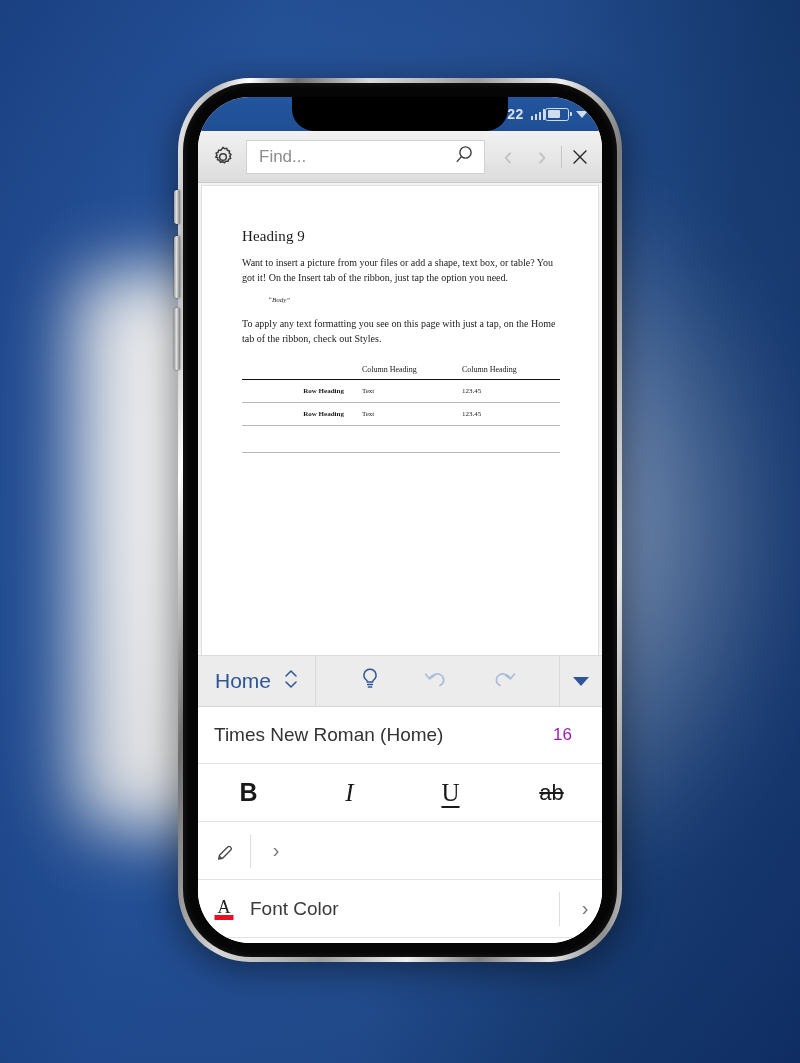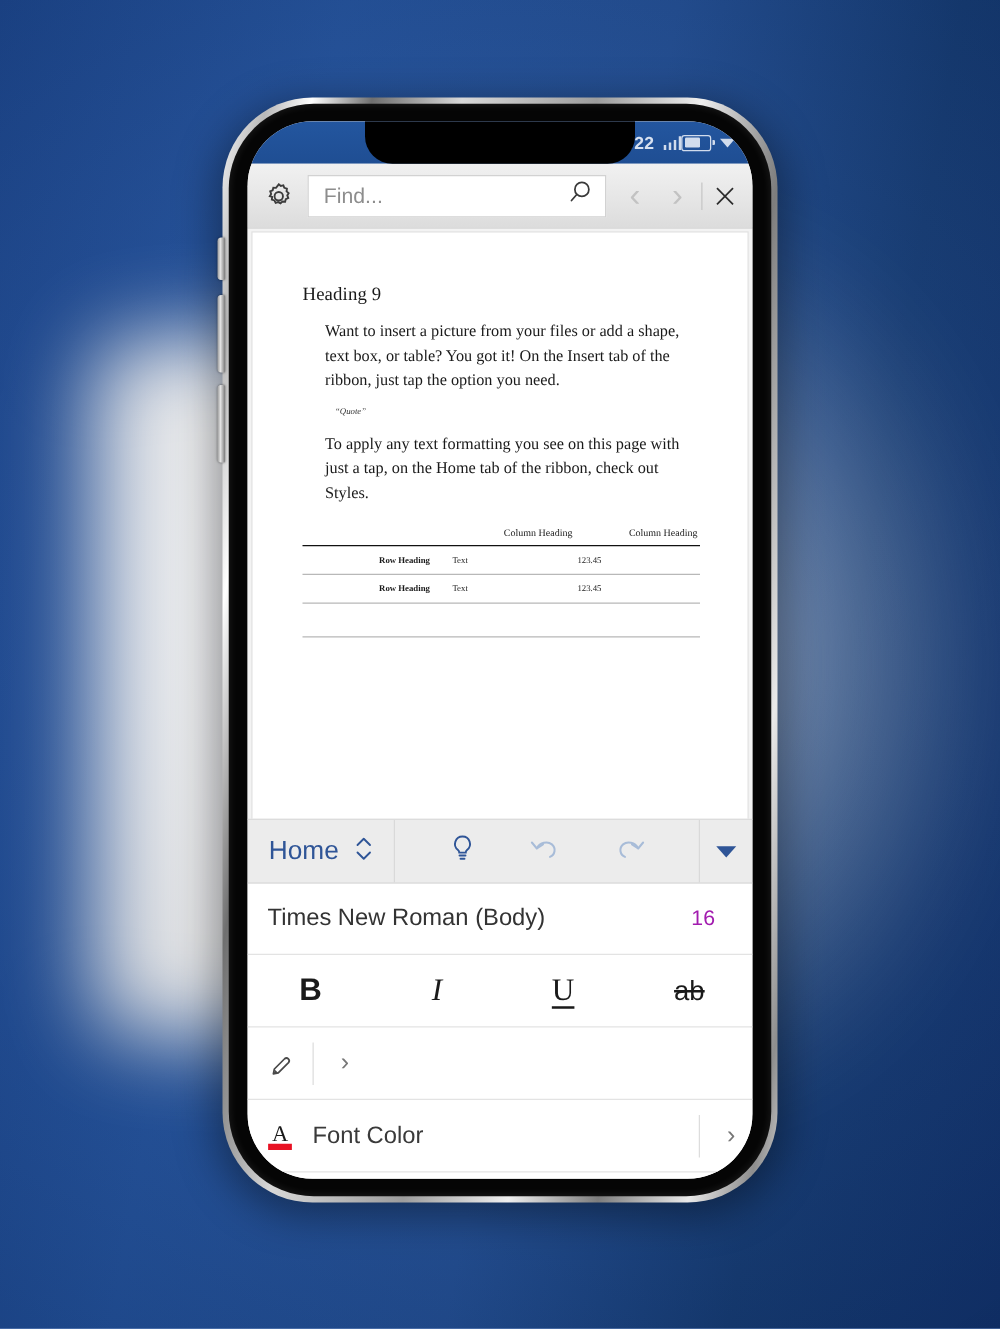--- a/index.html
+++ b/index.html
@@ -280,41 +280,41 @@
     color: #1a1a1a;
     font-family: "Liberation Serif", "DejaVu Serif", serif;
   }
   .doc-h2 {
     font-size: 15px;
     font-weight: 400;
     margin: 0 0 10px 0;
     letter-spacing: 0.1px;
   }
   .doc-p {
-    font-size: 13px;
+    font-size: 10px;
     line-height: 1.5;
-    margin: 0 0 11px 18px;
+    margin: 0 0 11px 0;
     text-align: left;
   }
   .doc-quote {
     font-size: 7px;
     font-style: italic;
     margin: 0 0 12px 26px;
     color: #333;
   }
   .doc-table {
     width: 100%;
     border-collapse: collapse;
     margin-top: 16px;
     font-size: 7px;
   }
   .doc-table th {
     font-weight: 400;
     font-size: 8px;
-    text-align: right;
+    text-align: left;
     padding: 3px 2px 5px 2px;
     margin-top: 43px;
   }
   .doc-table th.th-blank { width: 33%; }
   .doc-table th.th-col { width: 28%; }
   .doc-table tr.head-row th { border-bottom: 1.6px solid #111; }
   .doc-table td {
     padding: 7px 2px 7px 2px;
     border-bottom: 1px solid #b8b8b8;
   }
@@ -522,21 +522,21 @@
             <line x1="19" y1="5" x2="5" y2="19"></line>
           </svg>
         </div>
       </div>
 
       <div class="doc-area">
         <div class="doc-page">
           <div class="doc-inner">
             <h2 class="doc-h2">Heading 9</h2>
             <p class="doc-p">Want to insert a picture from your files or add a shape, text box, or table? You got it! On the Insert tab of the ribbon, just tap the option you need.</p>
-            <p class="doc-quote">“Quote”</p>
+            <p class="doc-quote">“Body”</p>
             <p class="doc-p">To apply any text formatting you see on this page with just a tap, on the Home tab of the ribbon, check out Styles.</p>
 
             <table class="doc-table">
               <thead>
                 <tr class="head-row">
                   <th class="th-blank"></th>
                   <th class="th-col">Column Heading</th>
                   <th class="th-col">Column Heading</th>
                 </tr>
               </thead>
@@ -592,21 +592,21 @@
         <div class="ribbon-expand">
           <svg width="18" height="12" viewBox="0 0 18 12">
             <polygon points="1,2 17,2 9,11" fill="#2f5597"></polygon>
           </svg>
         </div>
       </div>
 
       <div class="panel">
 
         <div class="font-row">
-          <span class="font-name">Times New Roman (Body)</span>
+          <span class="font-name">Times New Roman (Home)</span>
           <span class="font-size">16</span>
         </div>
 
         <div class="style-row">
           <div class="style-btn bold">B</div>
           <div class="style-btn italic">I</div>
           <div class="style-btn underline">U</div>
           <div class="style-btn strike">ab</div>
         </div>
 

